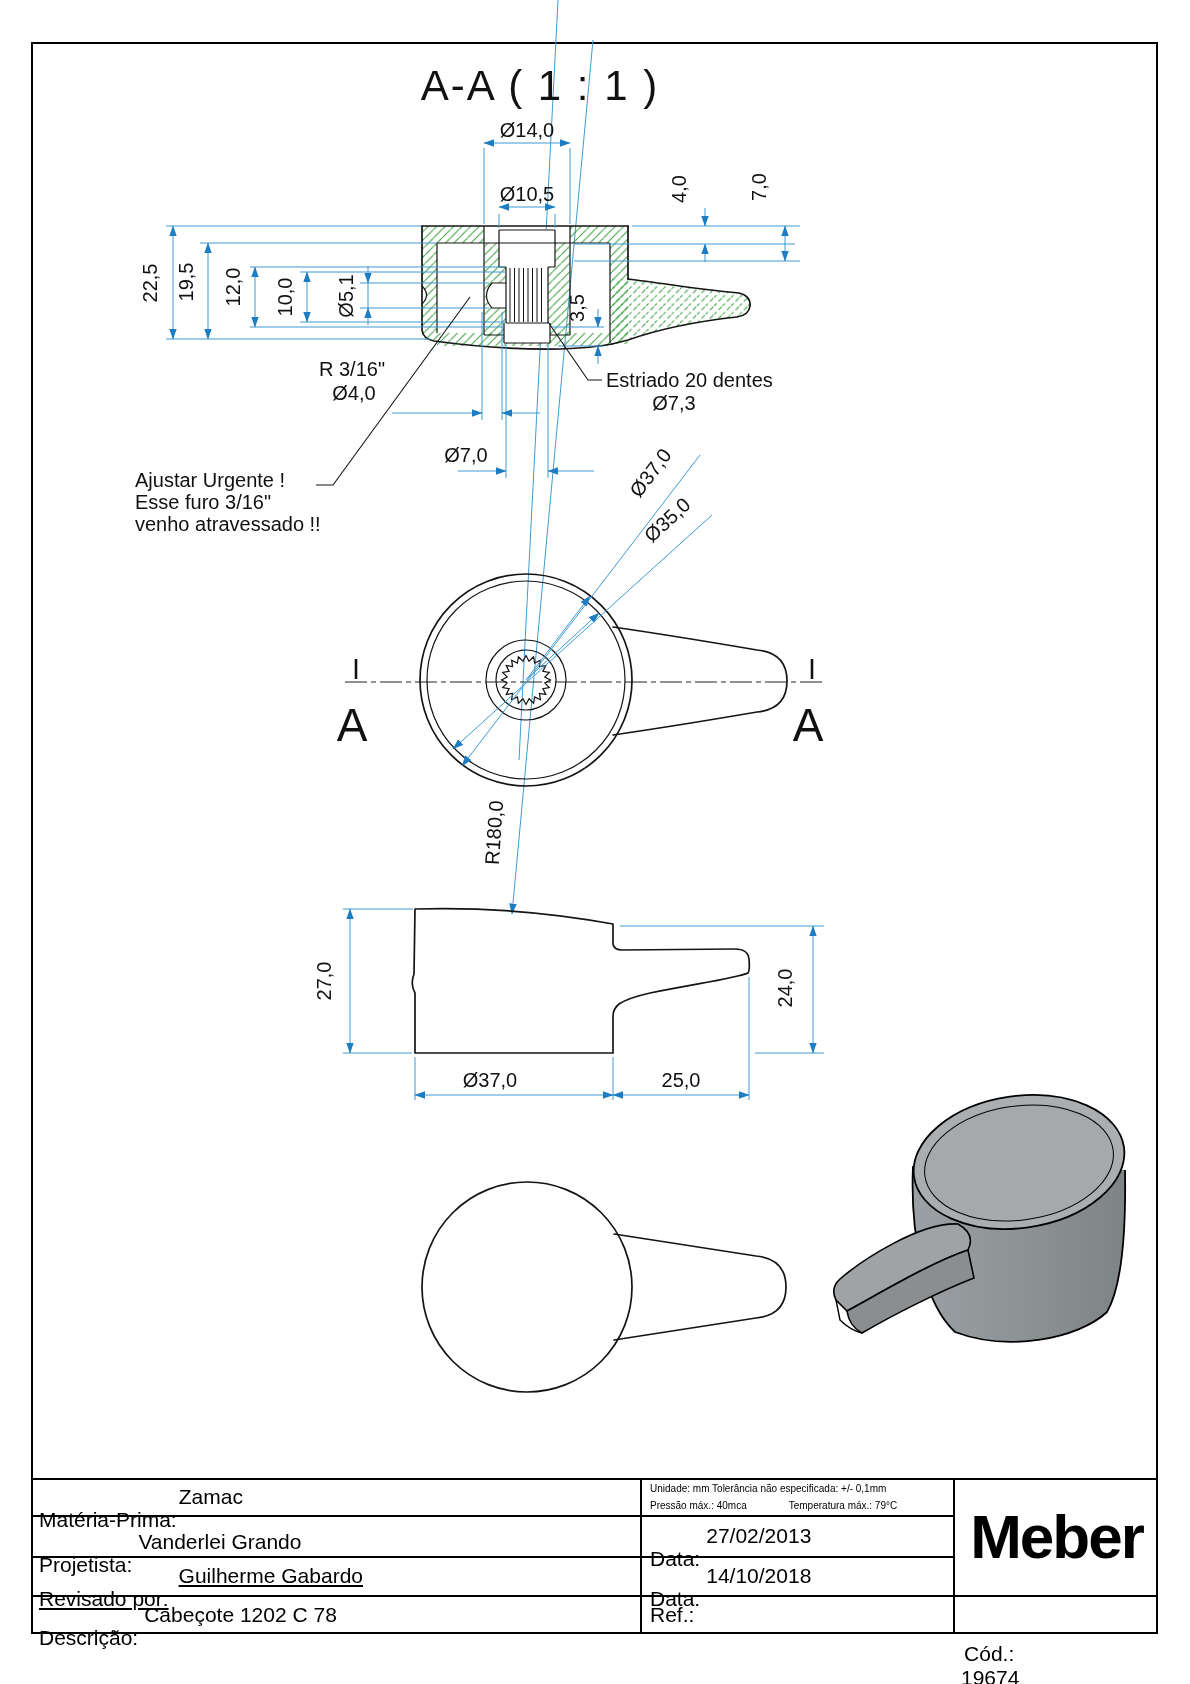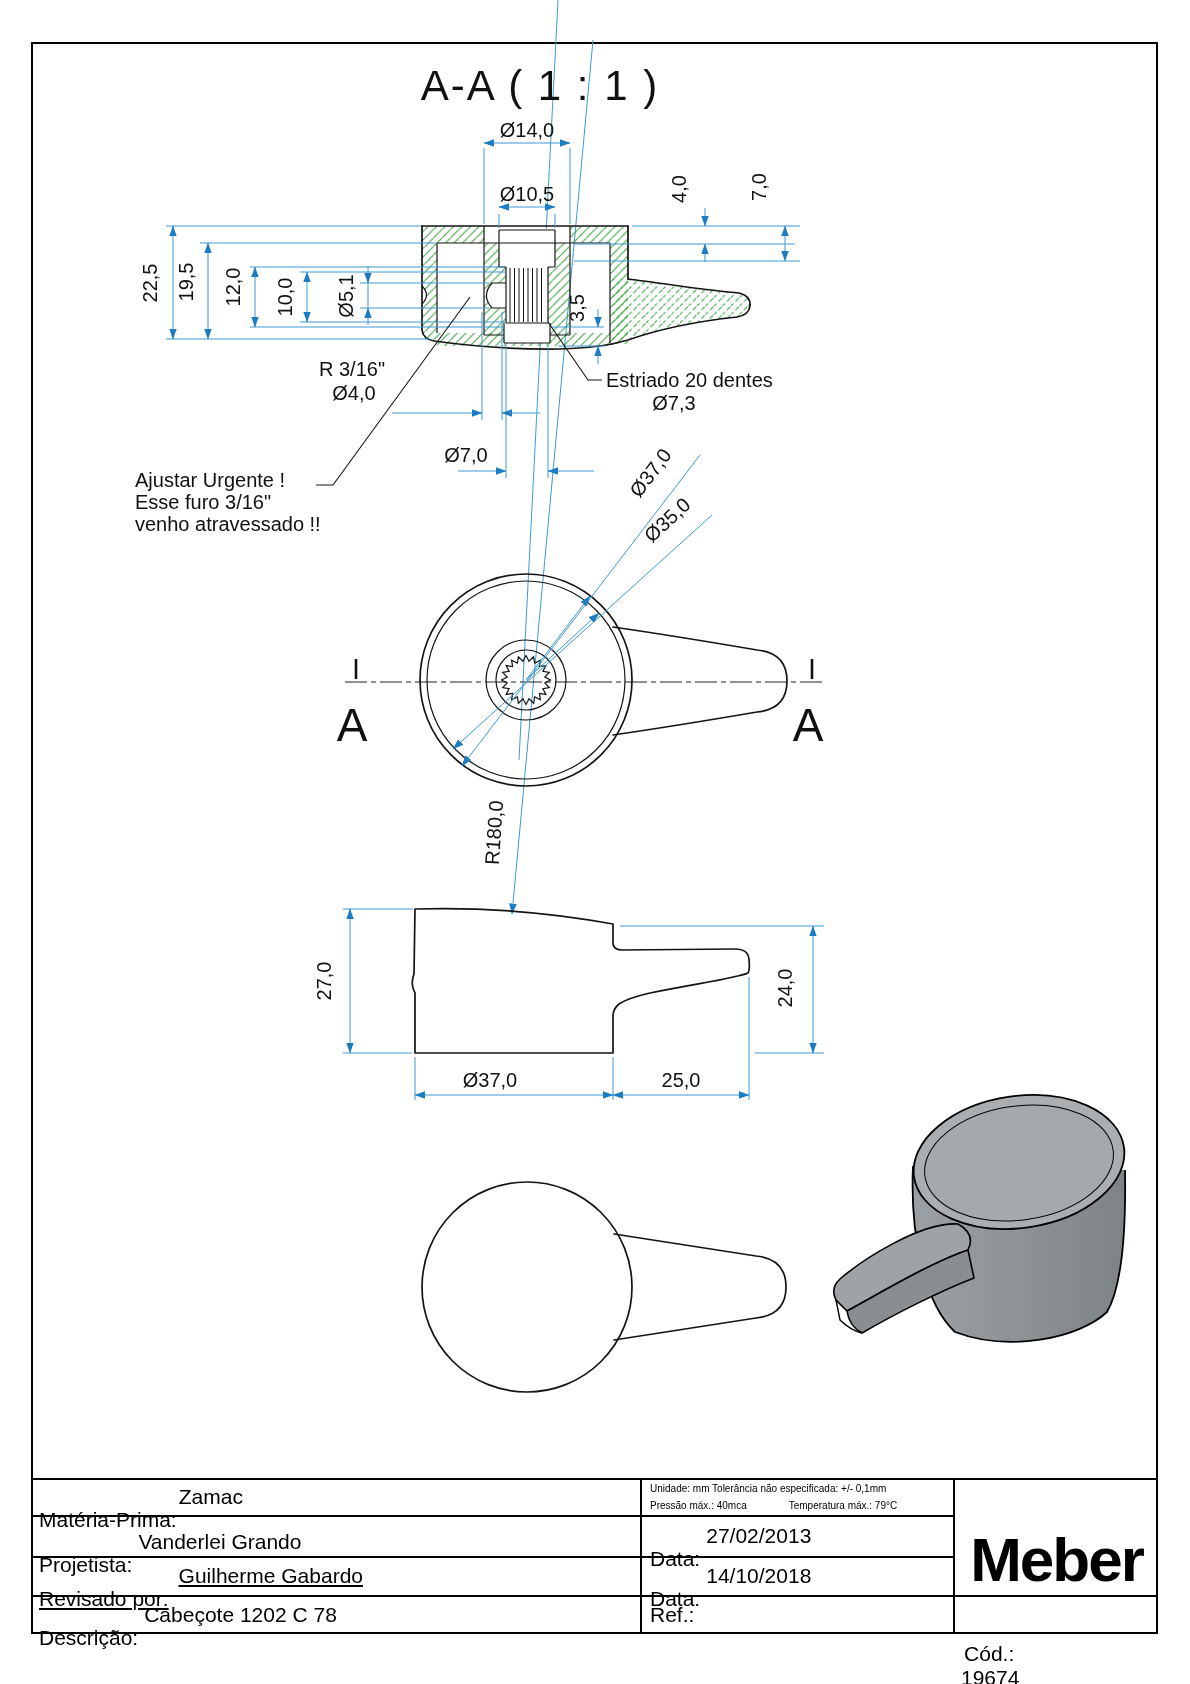--- a/index.html
+++ b/index.html
@@ -262,21 +262,21 @@
       <span>27/02/2013</span>
     </div>
     <div class="tb-cell" style="left:650px;top:1556px;height:39px;">
       <span class="lab">Data:</span>
       <span>14/10/2018</span>
     </div>
     <div class="tb-cell" style="left:650px;top:1595px;height:39px;justify-content:center;">
       <span>Ref.:</span>
     </div>
 
-    <div id="logo-cell" style="left:955px;top:1478px;width:203px;height:117px;align-items:flex-end;">
+    <div id="logo-cell" style="left:955px;top:1478px;width:203px;height:117px;">
       <span>Meber</span>
     </div>
     <div class="tb-cell" style="left:961px;top:1595px;height:39px;flex-direction:column;">
       <span class="lab" style="margin-right:2px;">Cód.:</span>
       <span>19674</span>
     </div>
   </div>
 </div>
 
 </body></html>

